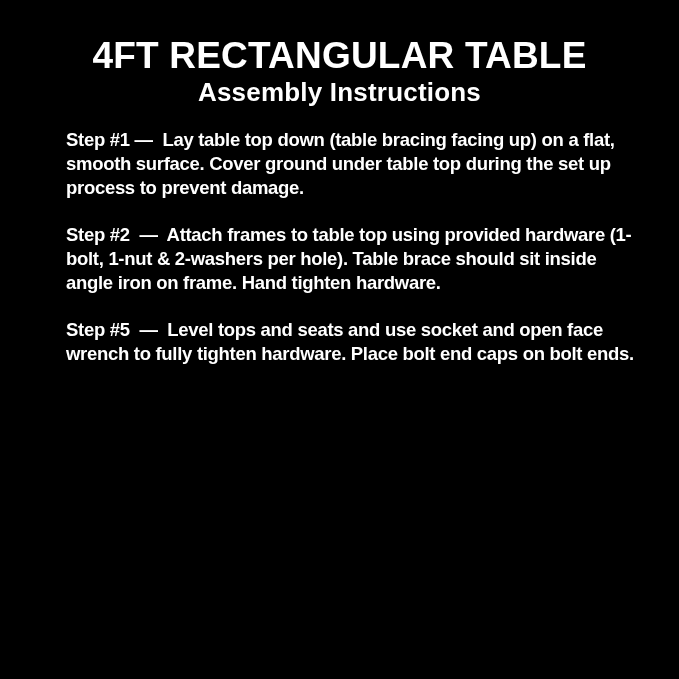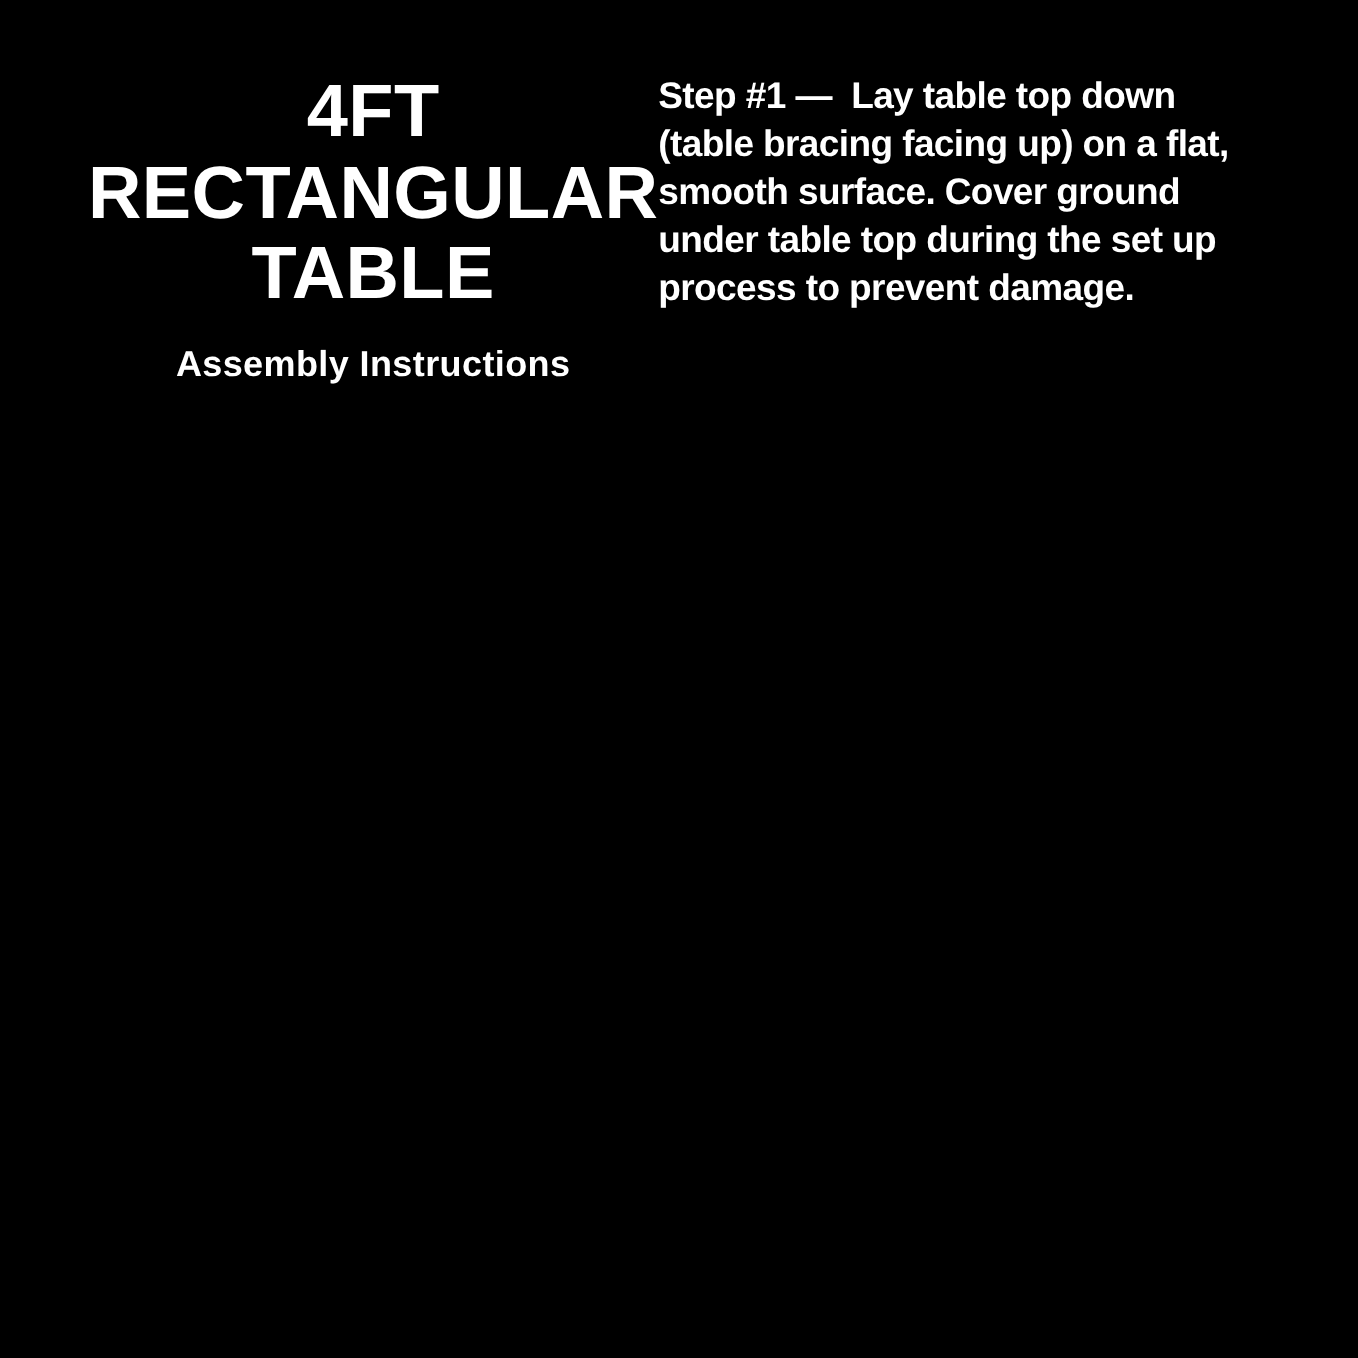--- a/index.html
+++ b/index.html
@@ -16,45 +16,46 @@
   body {
     font-family: "Liberation Sans", "DejaVu Sans", sans-serif;
     color: var(--fg);
   }
   .poster {
     width: 679px;
     height: 679px;
     background: var(--bg);
     padding: 36px 44px 30px 44px;
     display: flex;
-    flex-direction: row;
+    flex-direction: column;
   }
   .header {
     text-align: center;
     margin-bottom: 20px;
   }
   .title {
     font-size: 37px;
     font-weight: 800;
     letter-spacing: 0.2px;
     line-height: 1.1;
     color: var(--fg);
   }
   .subtitle {
-    font-size: 18px;
+    font-size: 26px;
     font-weight: 800;
     letter-spacing: 0.2px;
-    margin-top: 14px;
+    margin-top: 0;
     color: var(--fg);
     text-align: center;
   }
   .steps {
     display: flex;
     flex-direction: column;
     gap: 23px;
+    margin-left: 22px;
   }
   .step {
     font-size: 18.5px;
     font-weight: 700;
     letter-spacing: -0.3px;
     line-height: 24px;
     white-space: pre-wrap;
     color: var(--fg);
     text-align: left;
   }
@@ -63,14 +64,16 @@
 <body>
 
 <div class="poster">
   <div class="header">
     <div class="title">4FT RECTANGULAR TABLE</div>
     <div class="subtitle">Assembly Instructions</div>
   </div>
 
   <div class="steps">
     <p class="step">Step #1 —  Lay table top down (table bracing facing up) on a flat, smooth surface. Cover ground under table top during the set up process to prevent damage.</p>
+    <p class="step">Step #2  —  Attach frames to table top using provided hardware (1-bolt, 1-nut &amp; 2-washers per hole). Table brace should sit inside angle iron on frame. Hand tighten hardware.</p>
+    <p class="step">Step #5  —  Level tops and seats and use socket and open face wrench to fully tighten hardware. Place bolt end caps on bolt ends.</p>
   </div>
 </div>
 
 </body></html>

